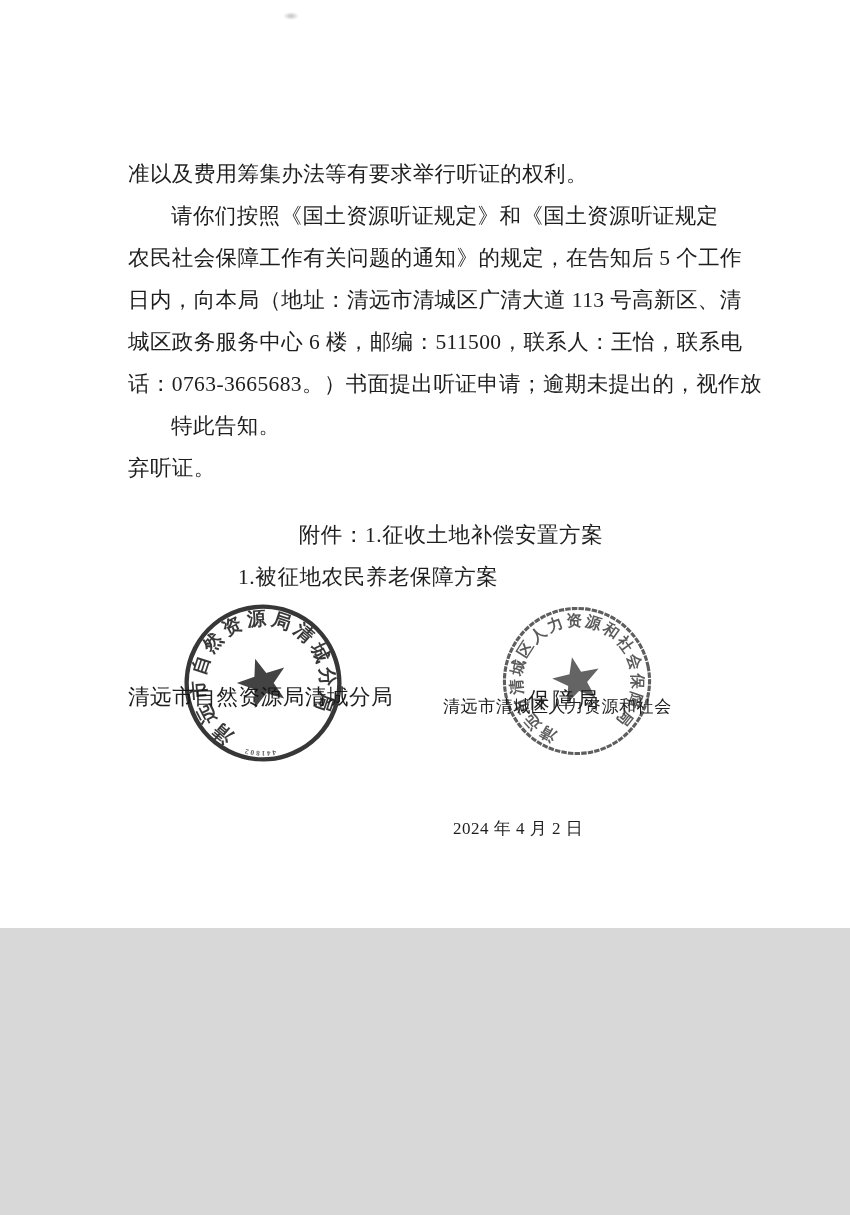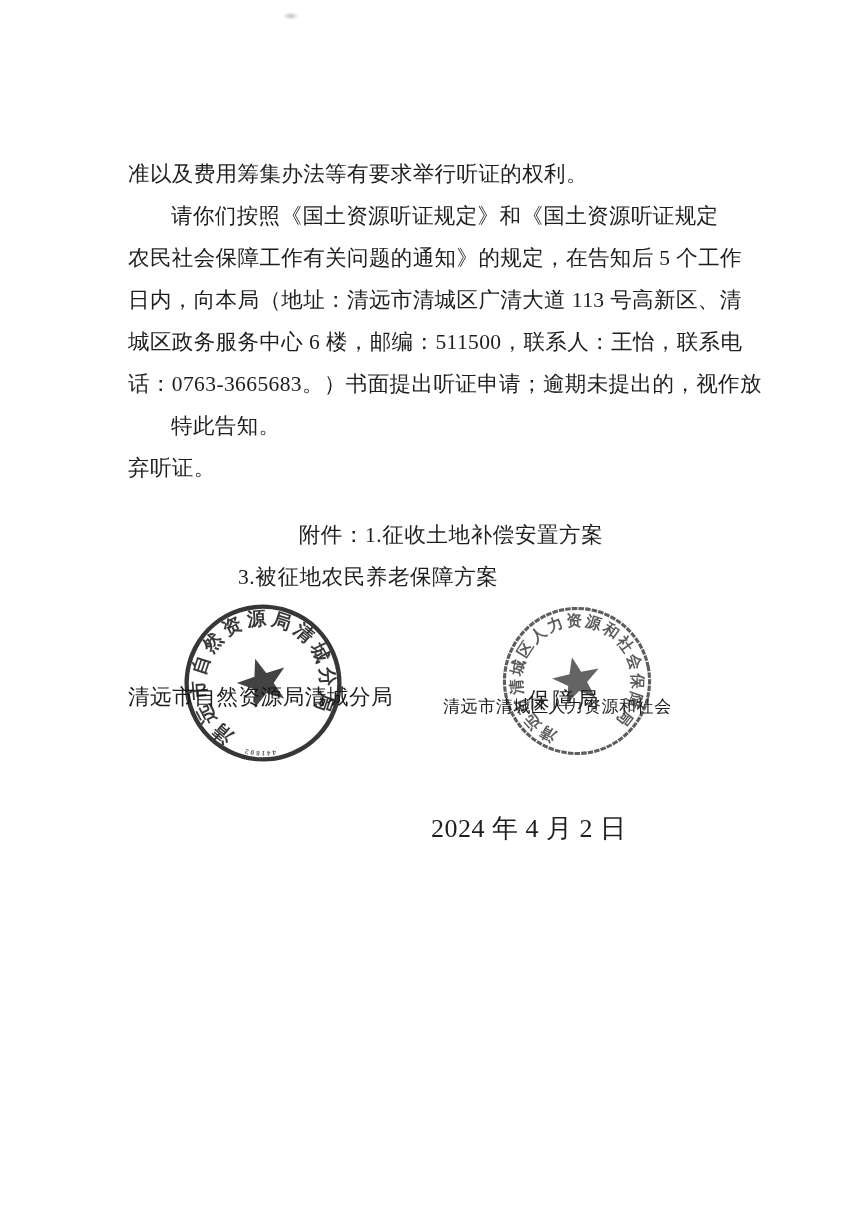--- a/index.html
+++ b/index.html
@@ -1,18 +1,18 @@
 <!DOCTYPE html>
 <html lang="zh"><head>
 <meta charset="utf-8">
 <style>
   html,body{margin:0;padding:0;background:#d8d8d8;}
   .page{
     position:relative;
-    width:850px;height:1215px;
+    width:850px;height:928px;
     margin:0 auto;
     background:#ffffff;
     font-family:"Liberation Serif","DejaVu Serif",serif;
     color:#1e1e1e;
     overflow:hidden;
   }
   .smudge{
     position:absolute;left:283px;top:12px;width:16px;height:8px;
     background:radial-gradient(ellipse at center, rgba(120,120,120,.45), rgba(120,120,120,0) 70%);
     border-radius:50%;
@@ -40,22 +40,22 @@
     font-size:17px;line-height:24px;letter-spacing:0.6px;white-space:nowrap;
     z-index:2;
     font-family:Liberation Serif, serif;
   }
   .org-right-2{
     position:absolute;left:528px;top:688px;
     font-size:21.5px;line-height:24px;letter-spacing:3px;white-space:nowrap;
     z-index:2;
   }
   .doc-date{
-    position:absolute;left:431px;top:817px;
-    font-size:26px;line-height:24px;white-space:nowrap;letter-spacing:0.5px;text-align:right;
+    position:absolute;left:453px;top:817px;
+    font-size:17px;line-height:24px;white-space:nowrap;letter-spacing:0.5px;text-align:right;
   }
   .seal{position:absolute;z-index:3;}
   .seal svg{display:block;width:100%;height:100%;}
   .seal-left{
     left:181px;top:601px;width:164px;height:164px;
     transform:rotate(-18deg);
   }
   .seal-right{
     left:499px;top:603px;width:156px;height:156px;
     transform:rotate(-12deg);
@@ -79,21 +79,21 @@
     <div class="doc-line">农民社会保障工作有关问题的通知》的规定，在告知后 5 个工作</div>
     <div class="doc-line">日内，向本局（地址：清远市清城区广清大道 113 号高新区、清</div>
     <div class="doc-line">城区政务服务中心 6 楼，邮编：511500，联系人：王怡，联系电</div>
     <div class="doc-line">话：0763-3665683。）书面提出听证申请；逾期未提出的，视作放</div>
     <div class="doc-line indent">特此告知。</div>
     <div class="doc-line">弃听证。</div>
   </div>
 
   <div class="attach-block">
     <div class="doc-line attach-1">附件：1.征收土地补偿安置方案</div>
-    <div class="doc-line attach-2">3.被征地农民养老保障方案</div>
+    <div class="doc-line attach-2">1.被征地农民养老保障方案</div>
   </div>
 
   <div class="org-left">清远市自然资源局清城分局</div>
   <div class="org-right-1">清远市清城区人力资源和社会</div>
   <div class="org-right-2">保障局</div>
 
   <div class="doc-date">2024 年 4 月 2 日</div>
 
   <div class="seal seal-left">
     <svg viewBox="0 0 200 200">

